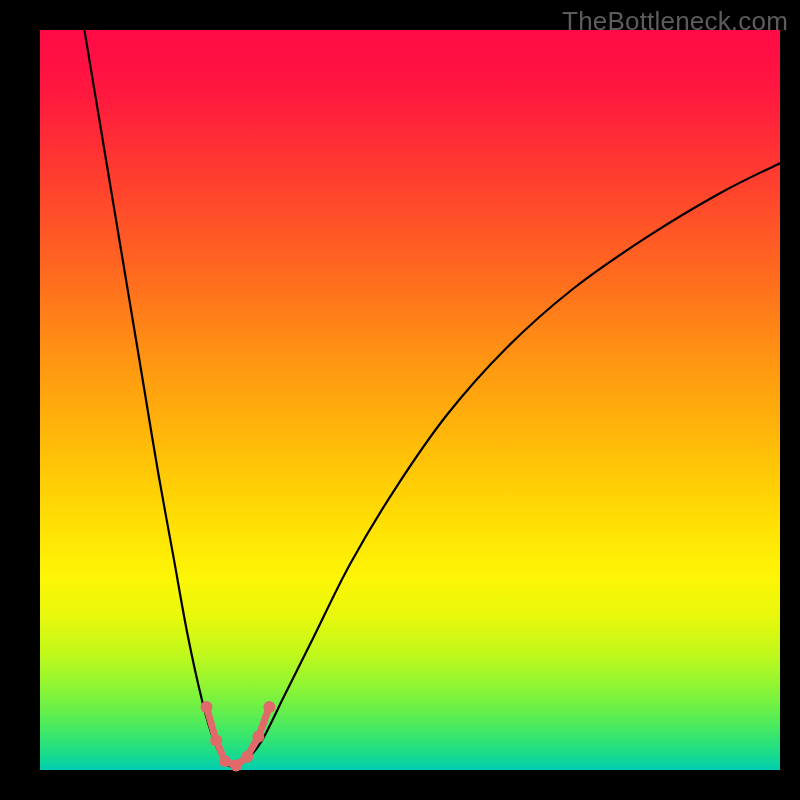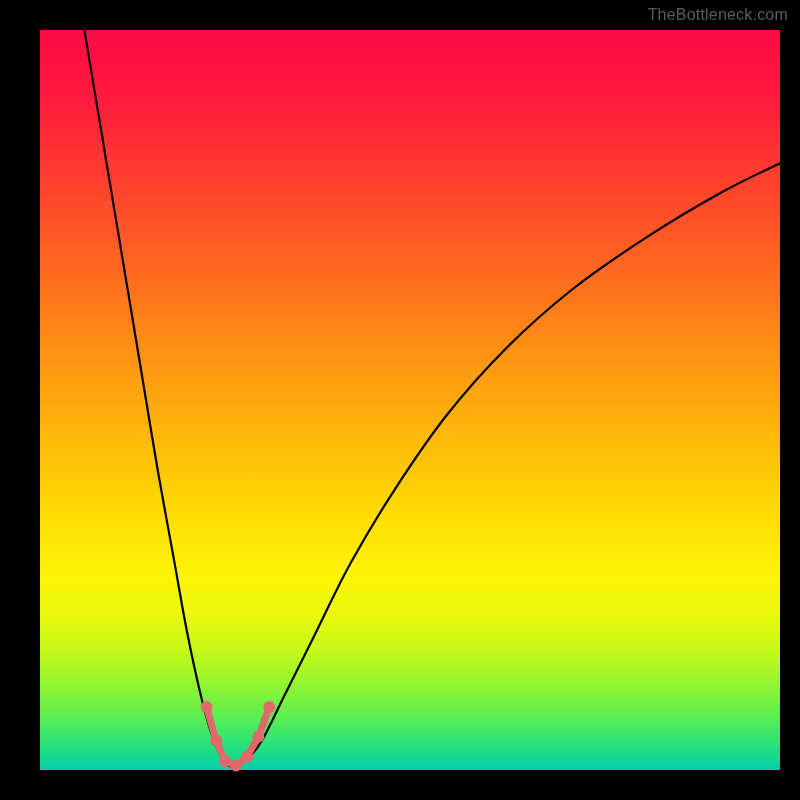--- a/index.html
+++ b/index.html
@@ -41,21 +41,21 @@
       #1edd86 97.5%,
       #0cd49f 99%,
       #02ccb3 100%
     );
   }
   .watermark {
     position: absolute;
     top: 6px;
     right: 12px;
     color: #5c5c5c;
-    font-size: 16px;
+    font-size: 26px;
     font-weight: 400;
     letter-spacing: 0.2px;
   }
   svg.overlay {
     position: absolute;
     left: 0;
     top: 0;
     width: 740px;
     height: 740px;
     overflow: visible;

